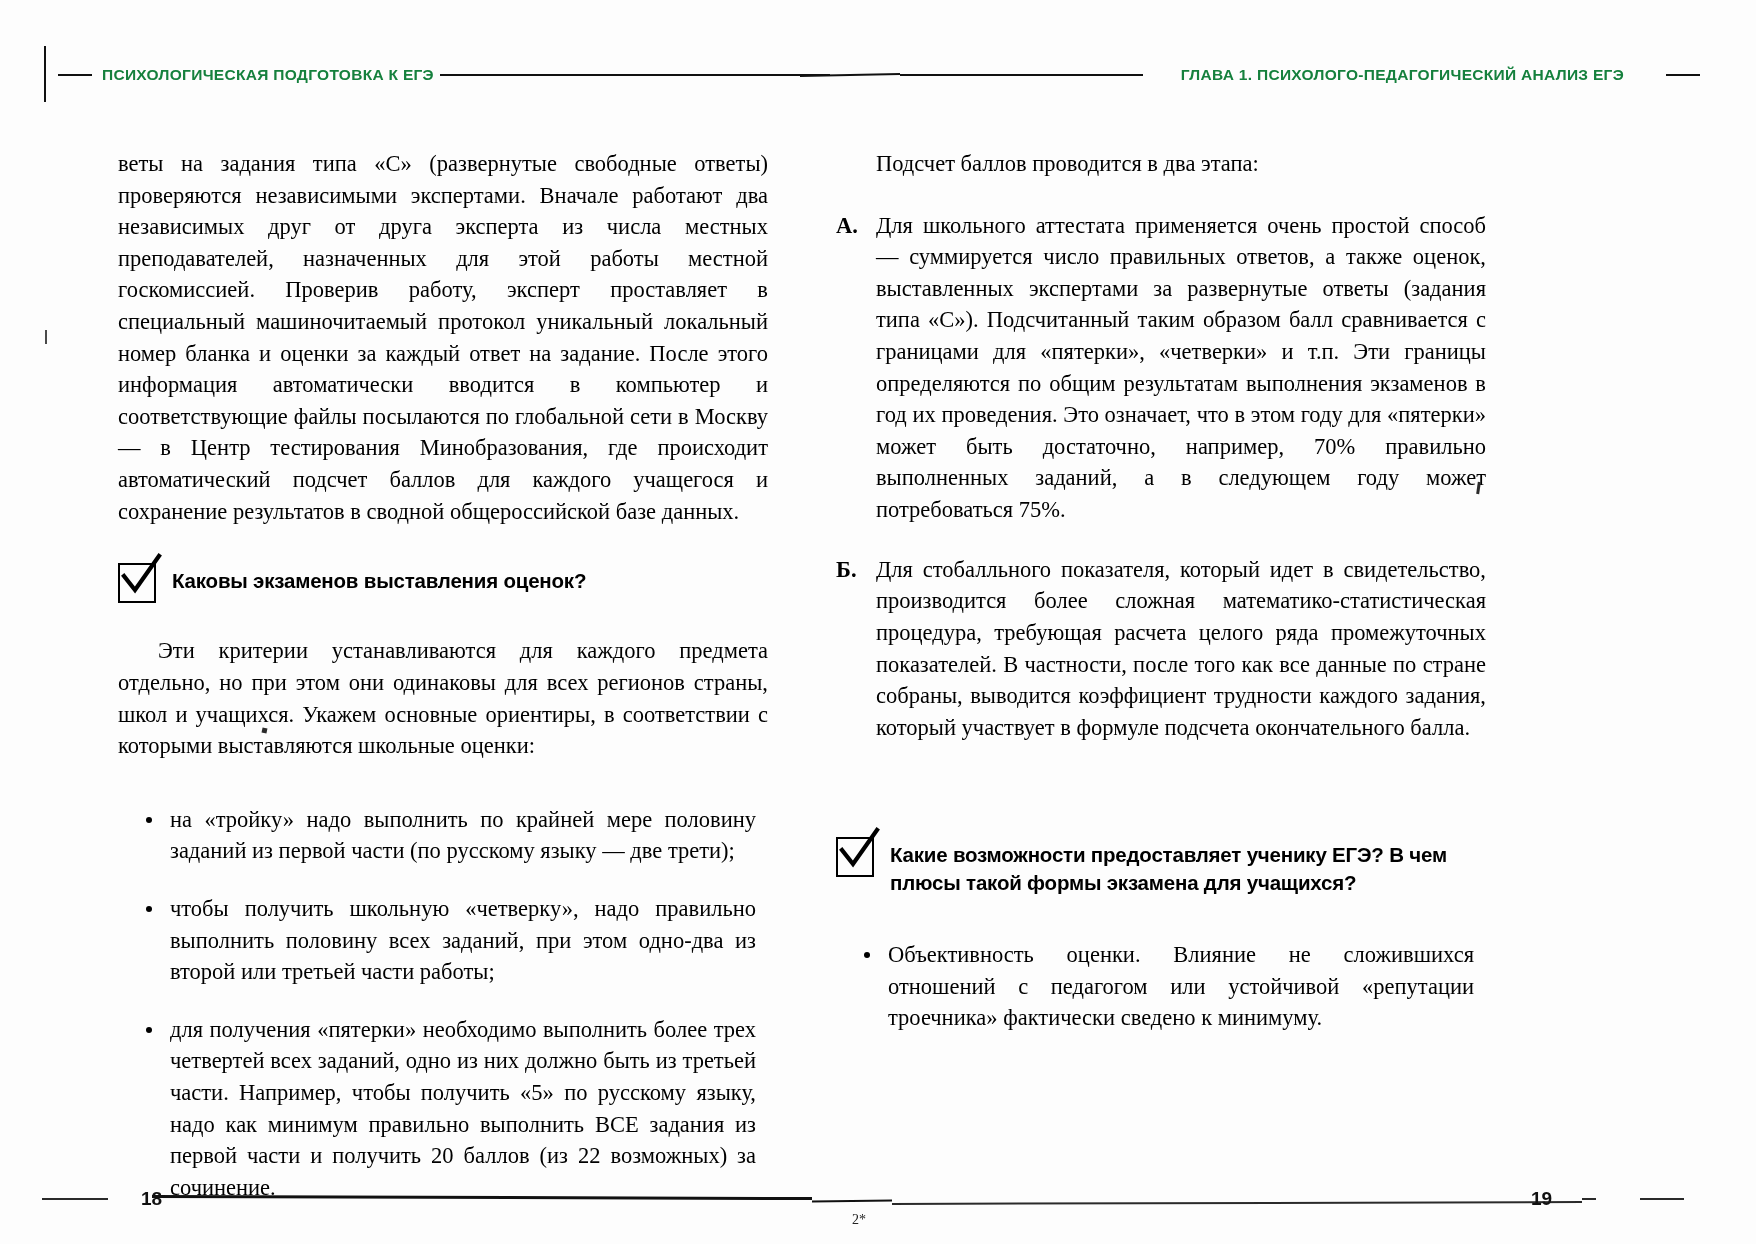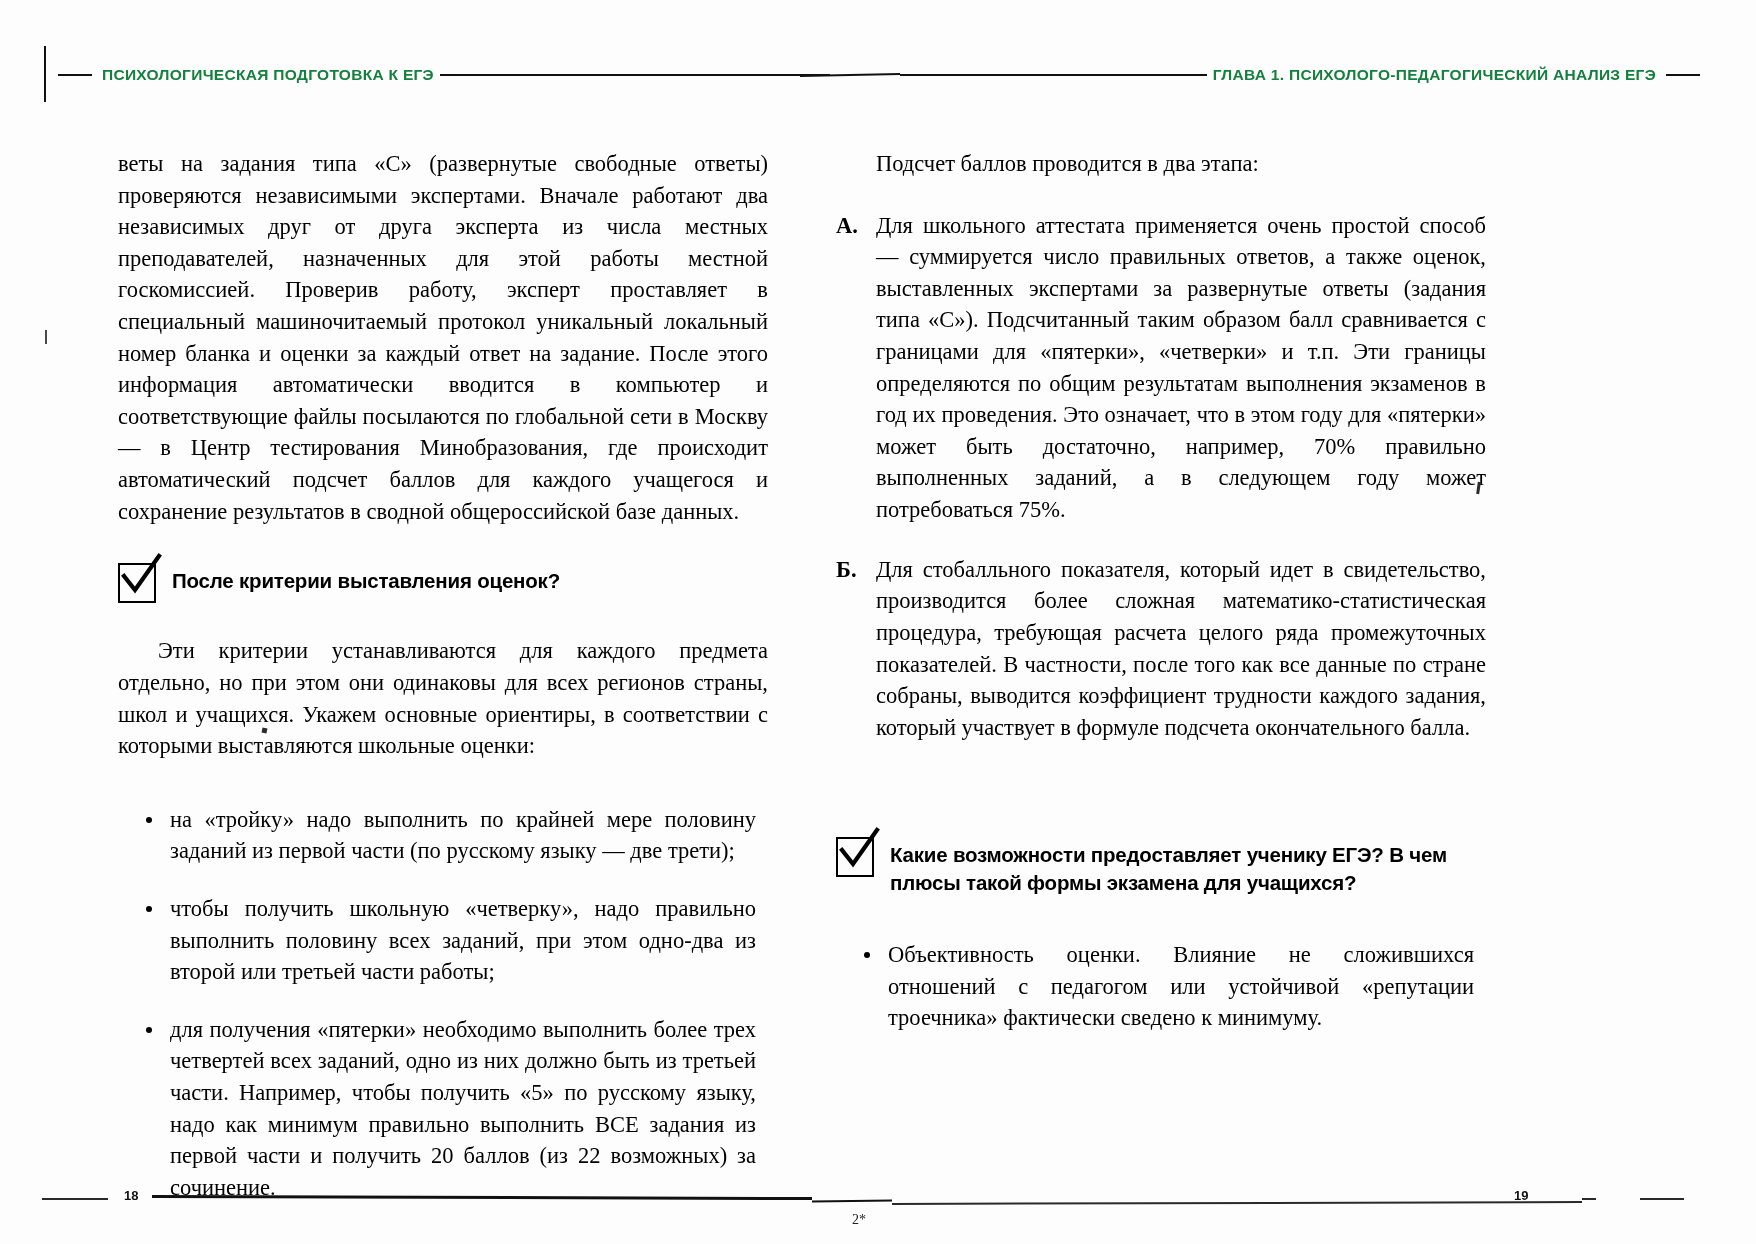--- a/index.html
+++ b/index.html
@@ -56,21 +56,21 @@
     color: #15803d;
   }
   .runhead .rule {
     height: 2px;
     background: #111;
     flex: 1 1 auto;
     min-width: 10px;
   }
   .runhead .rule.short { flex: 0 0 34px; }
   .runhead-left  { left: 58px;  width: 772px; }
-  .runhead-right { left: 900px; width: 800px; justify-content: flex-end; }
+  .runhead-right { left: 900px; width: 800px; justify-content: flex-end; gap: 32px; }
   .runhead-left .label  { padding: 0 6px 0 10px; }
   .runhead-right .label { padding: 0 10px 0 6px; }
 
   
   .head-gutter {
     position: absolute;
     top: 74px;
     left: 800px;
     width: 100px;
     height: 2px;
@@ -202,23 +202,24 @@
     position: absolute;
     bottom: 0;
     left: 0;
     width: 1756px;
     height: 130px;
   }
   .folio {
     position: absolute;
     top: 74px;
     font-family: "Liberation Sans", "DejaVu Sans", sans-serif;
-    font-size: 13px;
+    font-size: 19px;
     font-weight: 700;
     color: #111;
+    margin-left: 17px;
   }
   .folio-left  { left: 124px; }
   .folio-right { left: 1514px; }
   .foot-rule {
     position: absolute;
     height: 3px;
     background: #111;
   }
   .foot-rule.thin { height: 2px; background: #2a2a2a; }
   .fr-a { left: 42px;  top: 84px; width: 66px; height: 2px; }
@@ -263,21 +264,21 @@
     <p class="para flush">веты на задания типа «С» (развернутые свободные ответы) проверяются независимыми экспертами. Вначале работают два независимых друг от друга эксперта из числа местных преподавателей, назначенных для этой работы местной госкомиссией. Проверив работу, эксперт проставляет в специальный машиночитаемый протокол уникальный локальный номер бланка и оценки за каждый ответ на задание. После этого информация автоматически вводится в компьютер и соответствующие файлы посылаются по глобальной сети в Москву — в Центр тестирования Минобразования, где происходит автоматический подсчет баллов для каждого учащегося и сохранение результатов в сводной общероссийской базе данных.</p>
 
     <div class="gap-md"></div>
 
     <div class="qhead">
       <span class="checkbox">
         <svg viewBox="0 0 46 46" aria-hidden="true">
           <path d="M6 22 L17 36 L41 2" fill="none" stroke="#000" stroke-width="4.2" stroke-linecap="square" stroke-linejoin="miter"></path>
         </svg>
       </span>
-      <span class="qhead-text">После критерии выставления оценок?</span>
+      <span class="qhead-text">Каковы экзаменов выставления оценок?</span>
     </div>
 
     <div class="gap-sm"></div>
 
     <p class="para">Эти критерии устанавливаются для каждого предмета отдельно, но при этом они одинаковы для всех регионов страны, школ и учащихся. Укажем основные ориентиры, в соответствии с которыми выставляются школьные оценки:</p>
 
     <div class="gap-md"></div>
 
     <ul class="bullets">
       <li>

